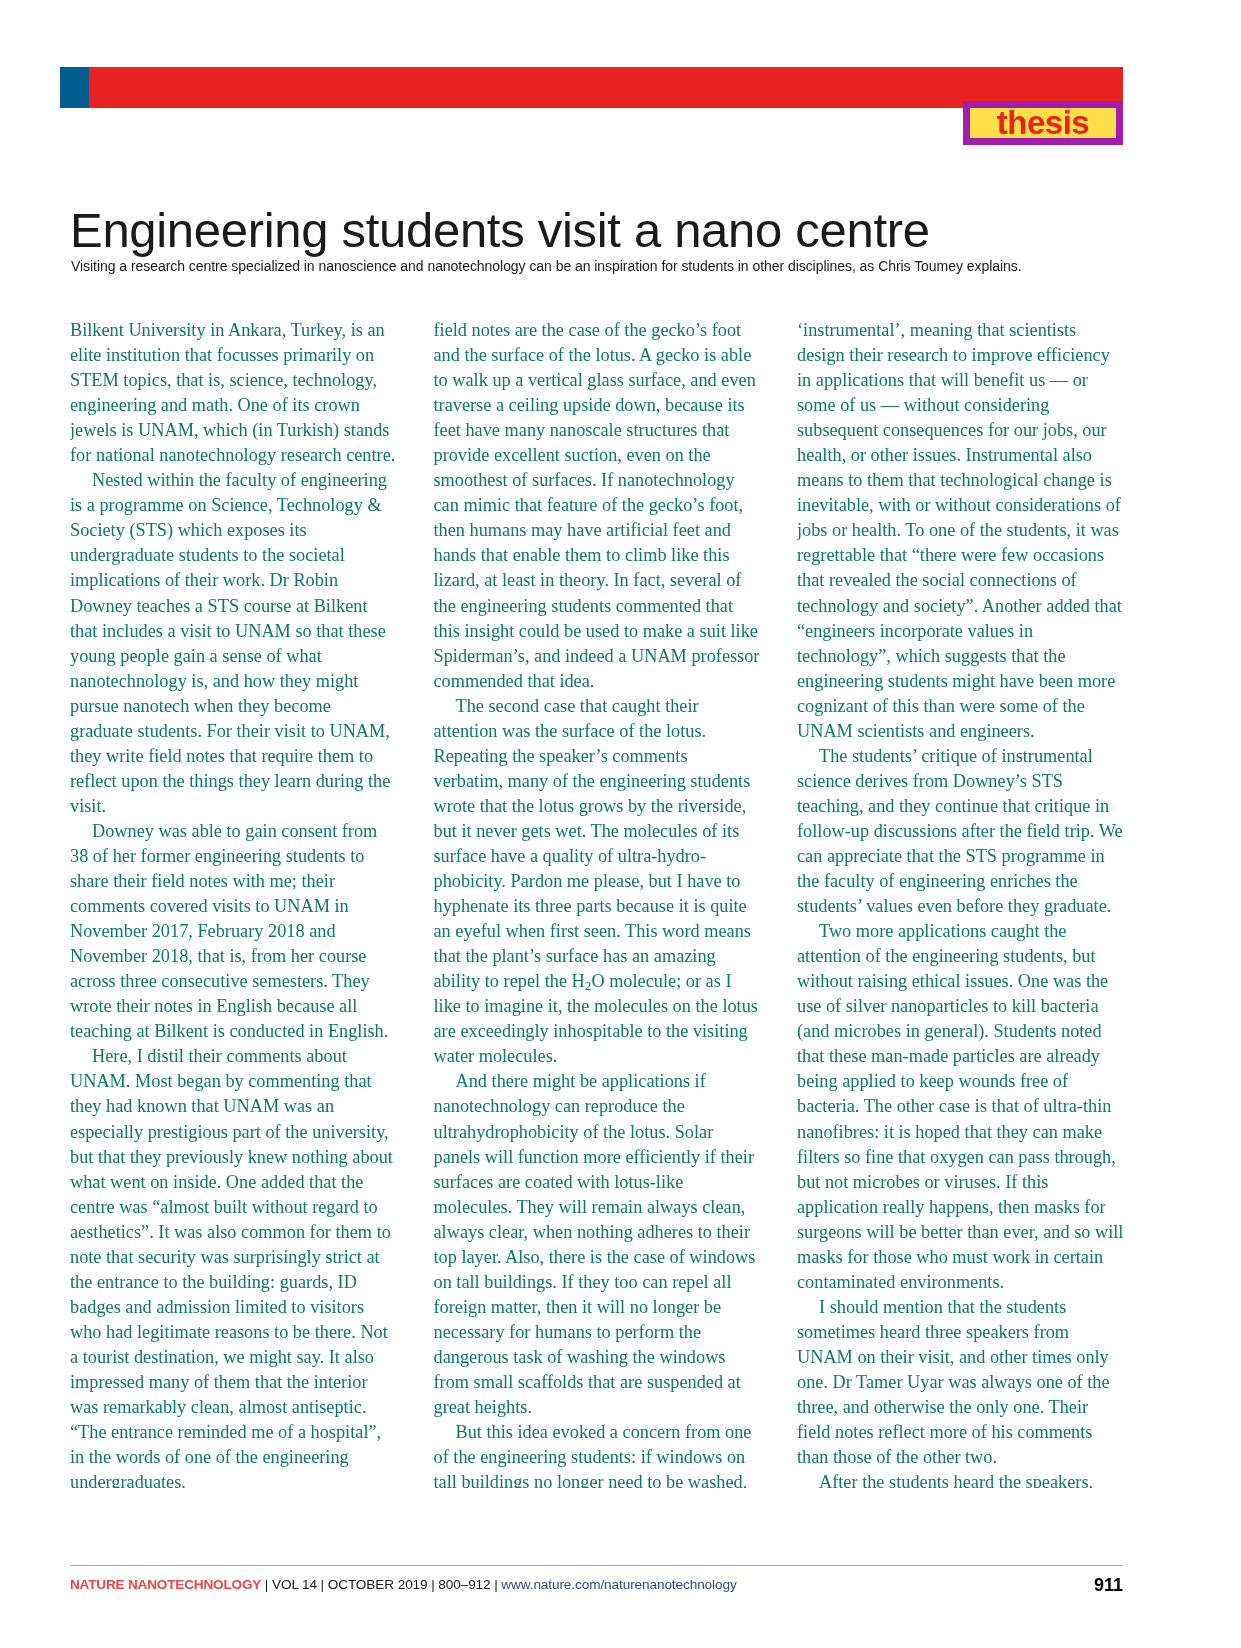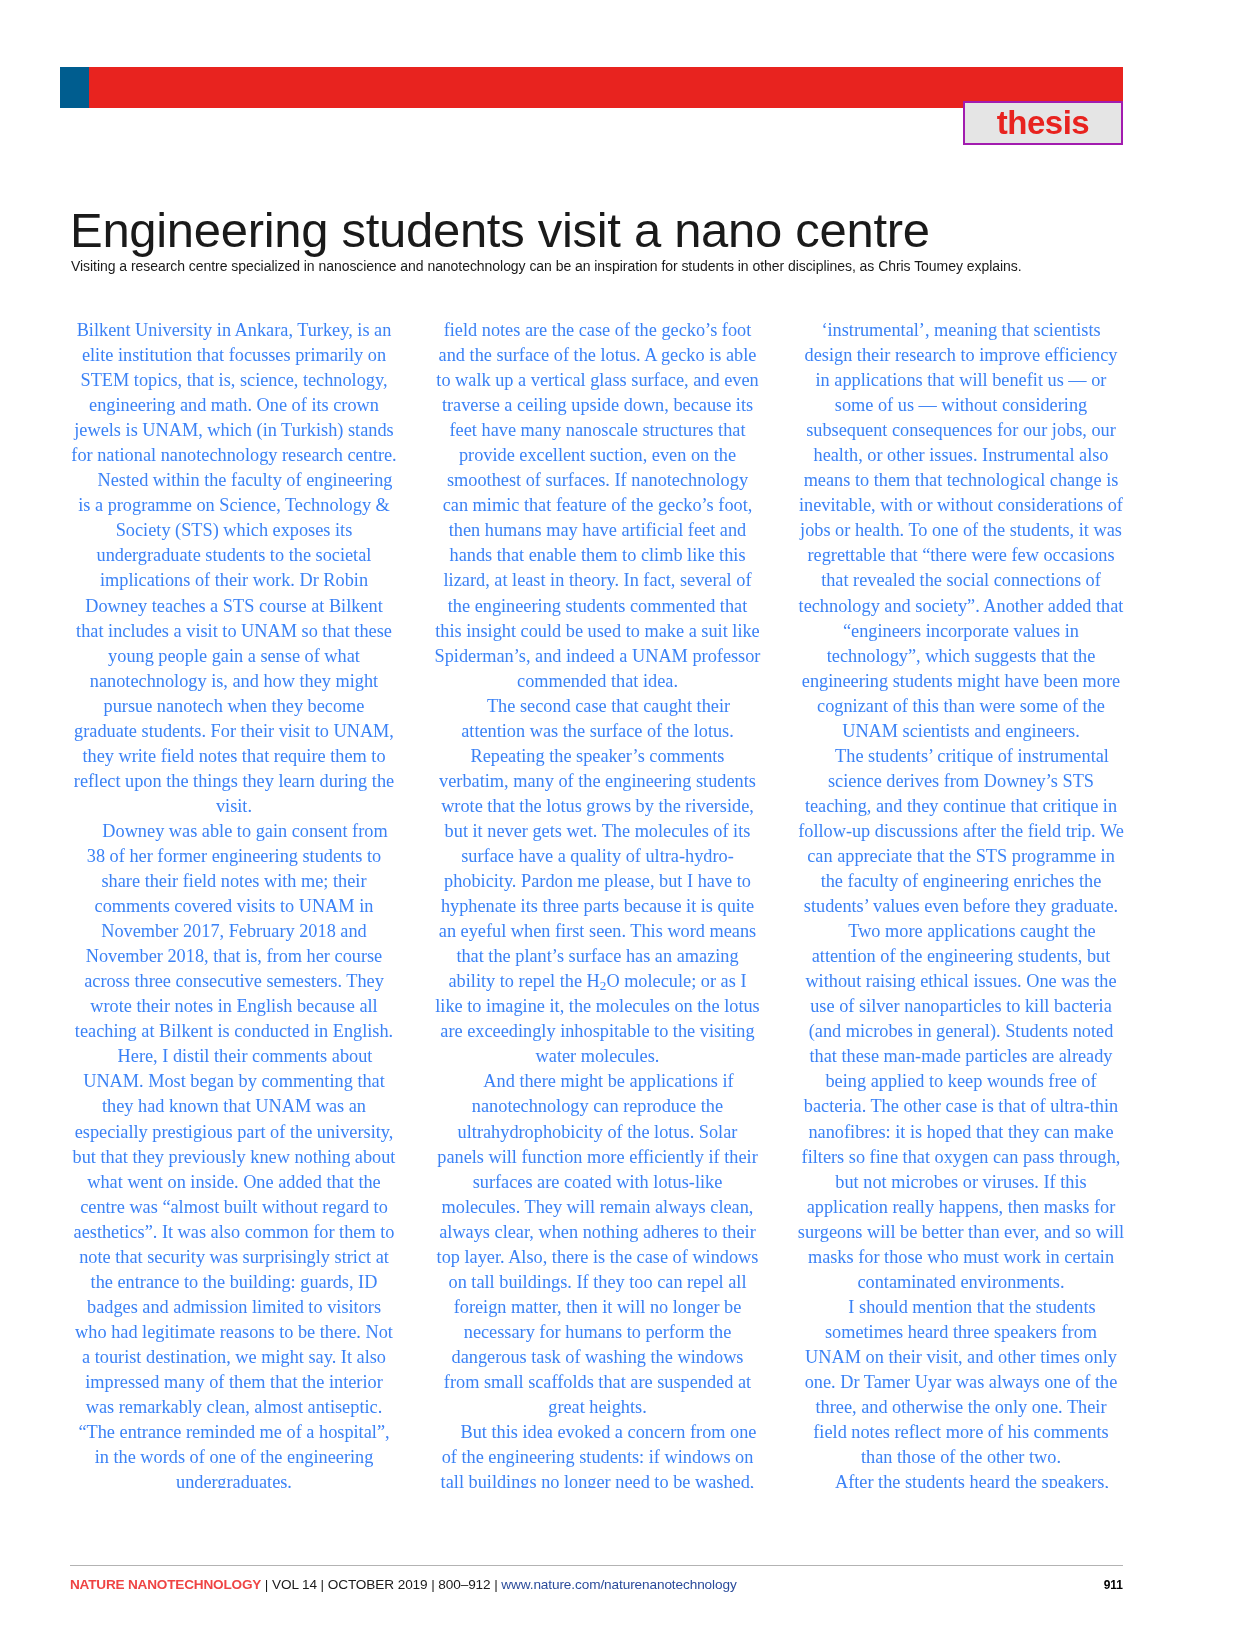--- a/index.html
+++ b/index.html
@@ -44,22 +44,22 @@
     background: #e8231f;
   }
 
   
   .section-label {
     position: absolute;
     left: 963px;
     top: 101px;
     width: 160px;
     height: 44px;
-    background: #e5e5e5;
-    border: 2px solid #a21caf;
+    background: #fde047;
+    border: 7px solid #a21caf;
     box-sizing: border-box;
     display: flex;
     align-items: center;
     justify-content: center;
   }
   .section-label span {
     font-family: "Liberation Sans", "DejaVu Sans", sans-serif;
     font-weight: bold;
     font-size: 33px;
     color: #e8231f;
@@ -108,22 +108,22 @@
   }
   .col {
     width: 328px;
     flex: 0 0 328px;
     overflow: hidden;
   }
   .col p {
     margin: 0;
     font-size: 18.3px;
     line-height: 25.05px;
-    text-align: center;
-    color: #3b82f6;
+    text-align: left;
+    color: #0f766e;
     hyphens: none;
   }
   .col p.indent {
     text-indent: 22px;
   }
   .col p sub {
     font-size: 0.72em;
     line-height: 0;
     vertical-align: -0.22em;
   }
@@ -161,21 +161,21 @@
   .footer .url {
     color: #2a4b9b;
     letter-spacing: -0.1px;
     margin-top: 40px;
   }
   .footer .pagenum {
     position: absolute;
     right: 0;
     top: 0;
     font-weight: bold;
-    font-size: 12px;
+    font-size: 18px;
     color: #000000;
   }
 </style>
 </head>
 <body>
 
 <div class="page">
 
   <div class="header-band">
     <div class="blue-tab"></div>

